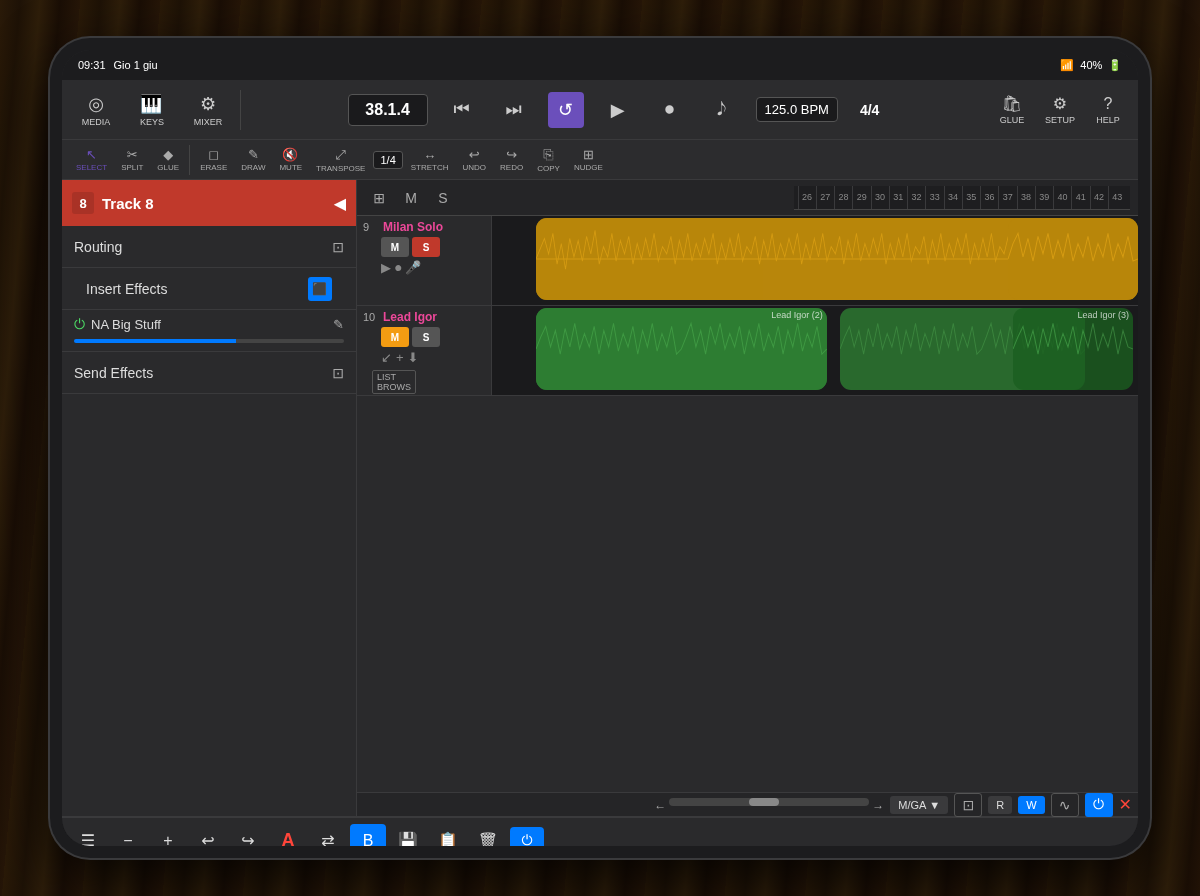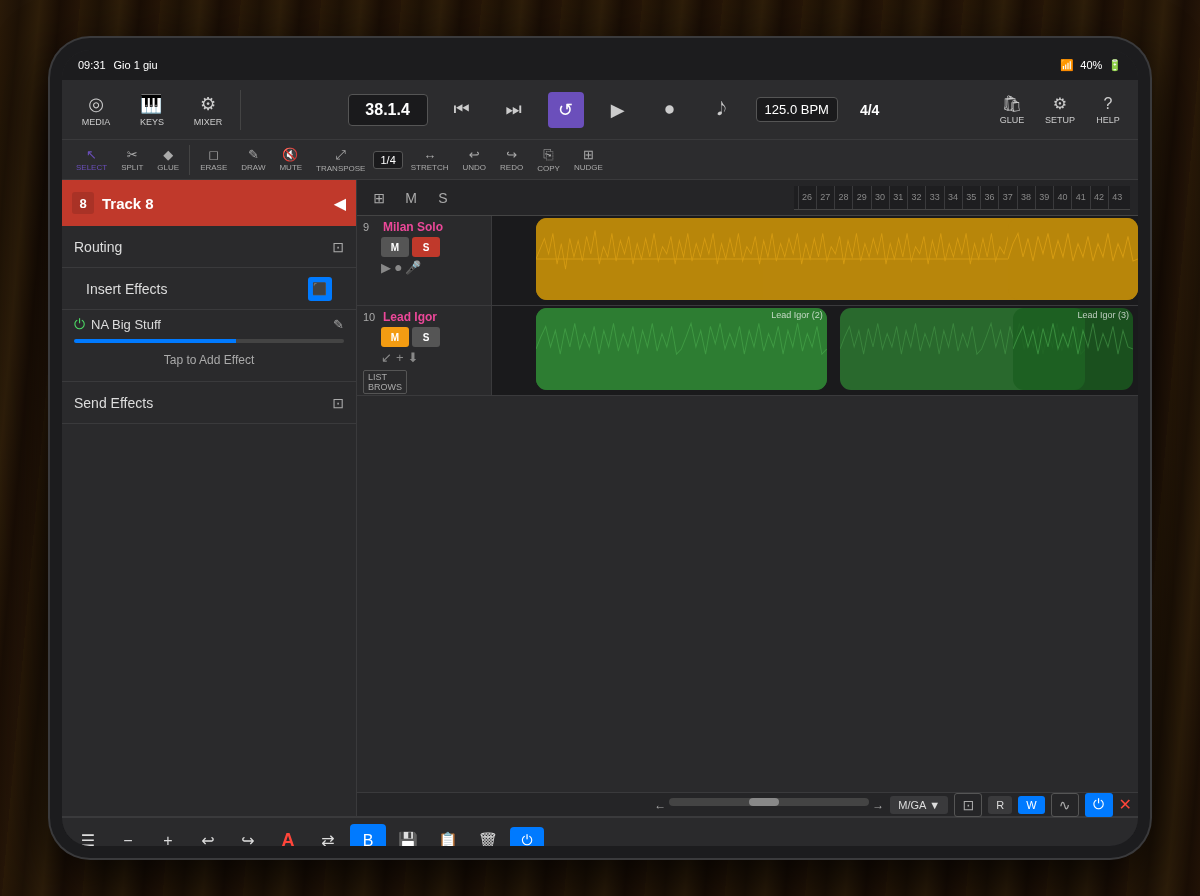--- a/index.html
+++ b/index.html
@@ -683,21 +683,20 @@
           </div>
         </div>
 
         <div class="effect-item">
           <div class="effect-row">
             <span class="effect-power">⏻</span>
             <span class="effect-name">NA Big Stuff</span>
             <span class="effect-edit">✎</span>
           </div>
           <div class="effect-slider"></div>
-          <div class="tap-add">Tap to Add Effect</div>
         </div>
 
         <div class="send-section">
           <span class="send-label">Send Effects</span>
           <span class="section-icon">⊡</span>
         </div>
       </div>
 
       <div class="tracks-right-panel">
 
@@ -782,21 +781,21 @@
               </div>
               <div class="tc-buttons">
                 <div class="tc-btn btn-s-yellow">M</div>
                 <div class="tc-btn btn-s-gray">S</div>
               </div>
               <div class="tc-icons">
                 <span class="tc-icon">↙</span>
                 <span class="tc-icon">+</span>
                 <span class="tc-icon">⬇</span>
               </div>
-              <div style="display:flex;gap:8px;margin-left:0;margin-top:2px;">
+              <div style="display:flex;gap:8px;margin-left:9px;margin-top:2px;">
                 <span style="font-size:9px;color:#aaa;border:1px solid #555;padding:1px 4px;border-radius:2px;">LIST<br>BROWS</span>
               </div>
             </div>
             <div class="track-content" style="position:relative; background:#1a1a1c;">
 
               <div class="audio-region region-lead" style="left:0; top:2px; height:82px; width:45%;">
                 <svg class="waveform" viewBox="0 0 300 80" preserveAspectRatio="none">
                   <rect width="300" height="80" fill="#2e7d32"></rect>
                   <g stroke="#4caf50" stroke-width="1" opacity="0.7">
                     <polyline points="0,40 5,28 10,18 15,38 20,22 25,45 30,20 35,38 40,15 45,40 50,25 55,38 60,18 65,45 70,22 75,38 80,15 85,42 90,25 95,38 100,18 105,45 110,22 115,38 120,15 125,42 130,25 135,38 140,18 145,45 150,40 155,28 160,15 165,38 170,22 175,45 180,18 185,35 190,15 195,40 200,25 205,38 210,18 215,45 220,22 225,38 230,15 235,42 240,25 245,38 250,18 255,45 260,22 265,38 270,15 275,42 280,25 285,38 290,18 295,45 300,40" fill="none"></polyline>

